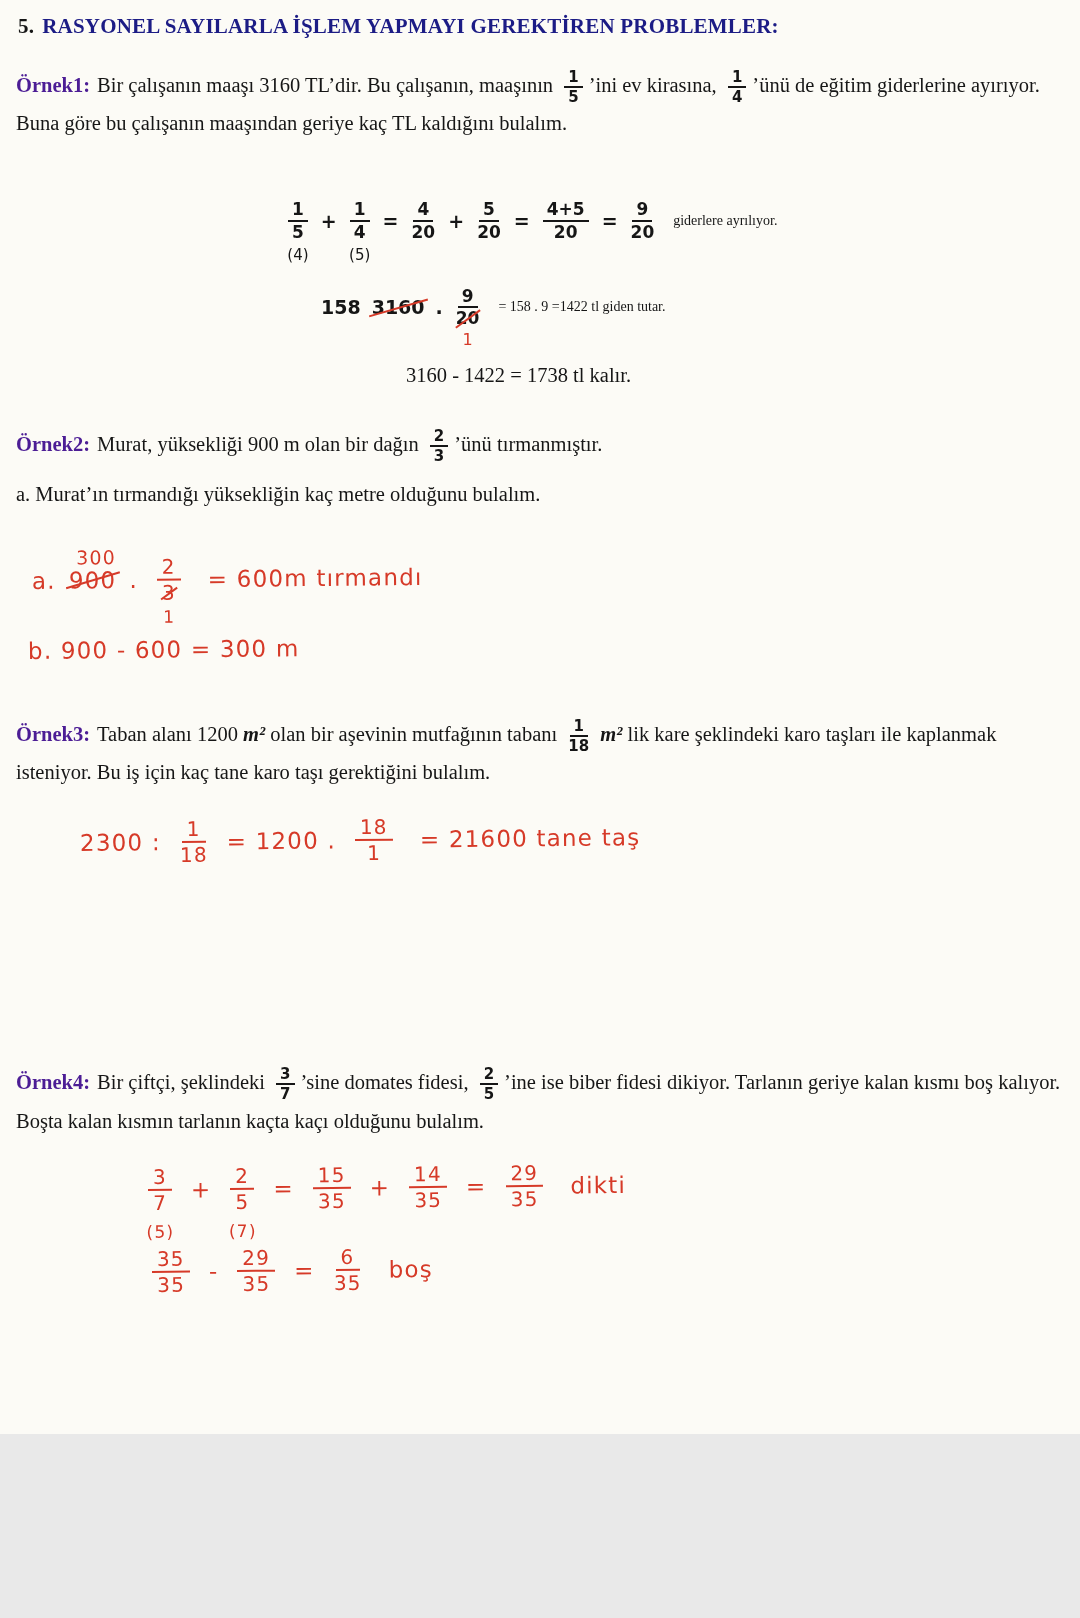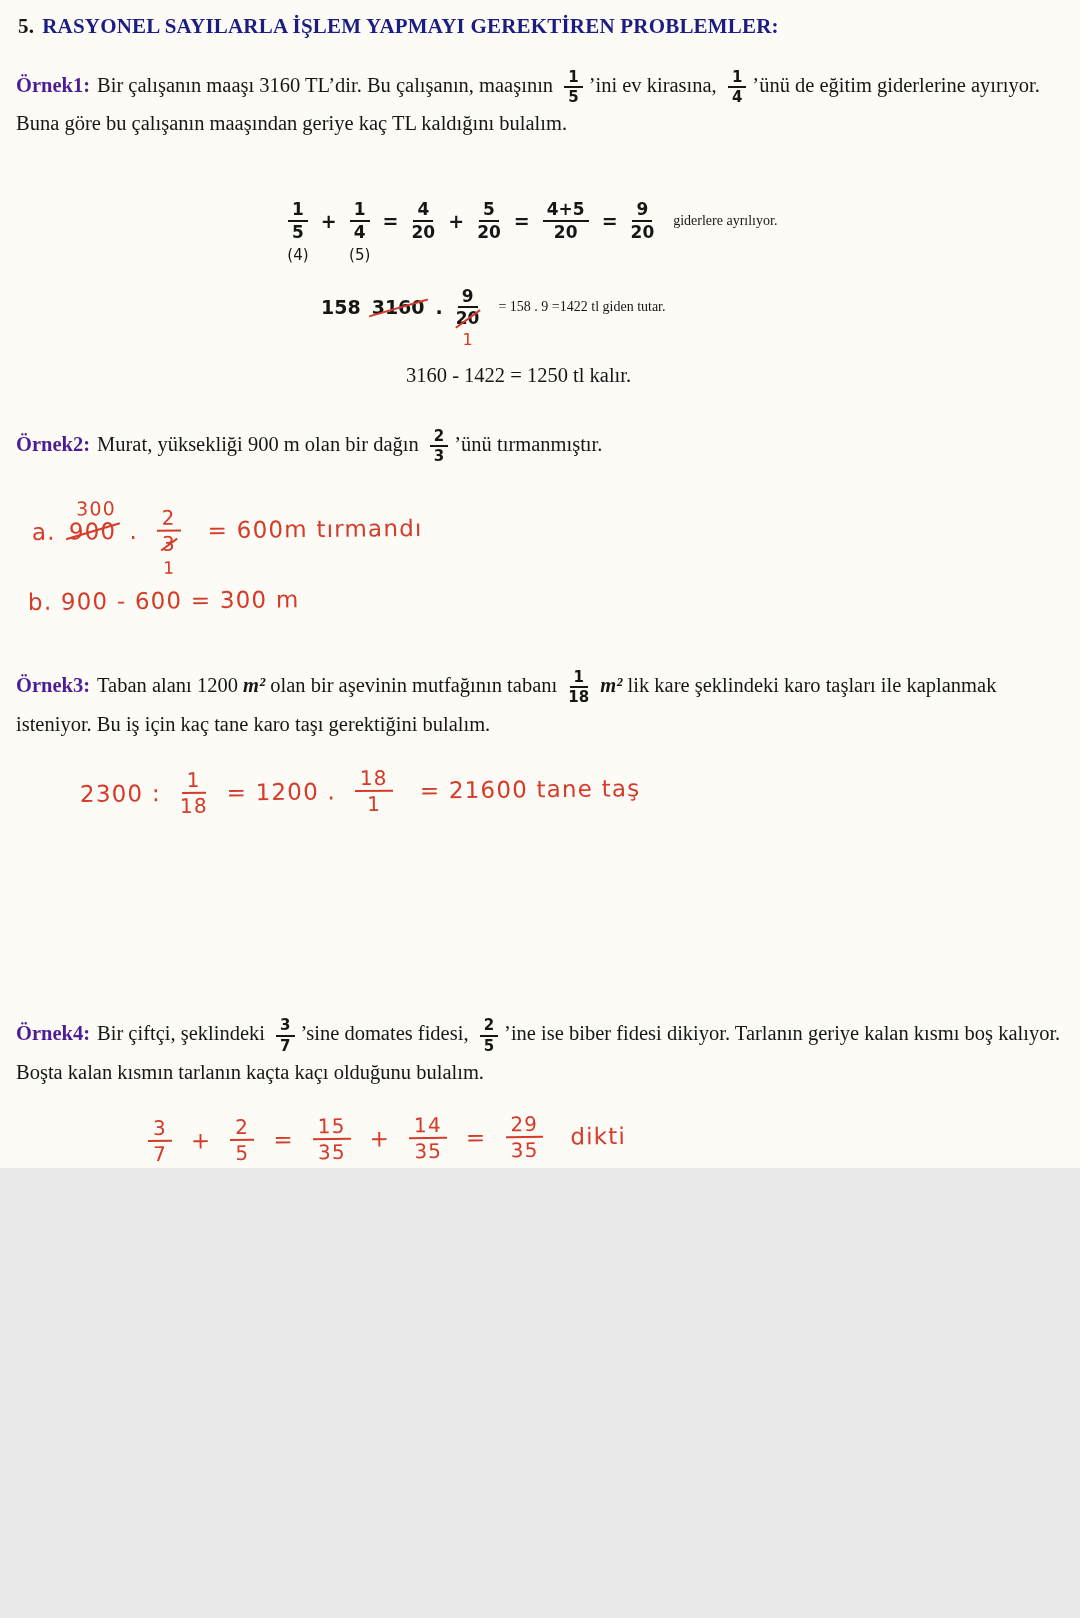--- a/index.html
+++ b/index.html
@@ -1,18 +1,18 @@
 <!DOCTYPE html>
 <html><head>
 <meta charset="utf-8">
 <style>
   * { box-sizing: border-box; }
   html, body { margin:0; padding:0; background:#e9e9e9; }
   .page {
-    width:1080px; height:1168px; margin:0 auto; background:#fcfbf6;
+    width:1080px; height:1434px; margin:0 auto; background:#fcfbf6;
     color:#161616; font-family:"Liberation Serif", serif;
     padding:10px 18px 0 16px; position:relative; overflow:hidden;
   }
   .title { margin:4px 0 0 2px; font-size:21px; font-weight:700; letter-spacing:.2px; }
   .title .t-num  { color:#161616; }
   .title .t-text { color:#1c1c85; margin-left:8px; }
 
   .para { margin:0; font-size:20.5px; line-height:1.8; }
   .label { color:#4c1d95; font-weight:700; margin-right:7px; }
 
@@ -146,29 +146,30 @@
     <span class="fstack">
       <span class="frac">
           <span class="num">9</span>
           <span class="den slash-b">20</span>
         </span>
       <span class="below-red">1</span>
     </span>
     <span class="tail">= 158 . 9 =1422 tl giden tutar.</span>
   </div>
 
-  <div class="m3">3160 - 1422 = 1250 tl kalır.</div>
+  <div class="m3">3160 - 1422 = 1738 tl kalır.</div>
 
   <p class="para p-ornek2">
     <span class="label">Örnek2:</span><span>Murat, yüksekliği 900 m olan bir dağın</span>
     <span class="frac">
         <span class="num">2</span>
         <span class="den">3</span>
       </span><span>’ünü tırmanmıştır.</span>
   </p>
+  <p class="para p-item-a">a. Murat’ın tırmandığı yüksekliğin kaç metre olduğunu bulalım.</p>
 
   <div class="hw hw-a">
     <span>a.</span>
     <span class="vstack">
       <span class="above">300</span>
       <span class="slash-a">900</span>
     </span>
     <span>.</span>
     <span class="fstack">
       <span class="frac">

